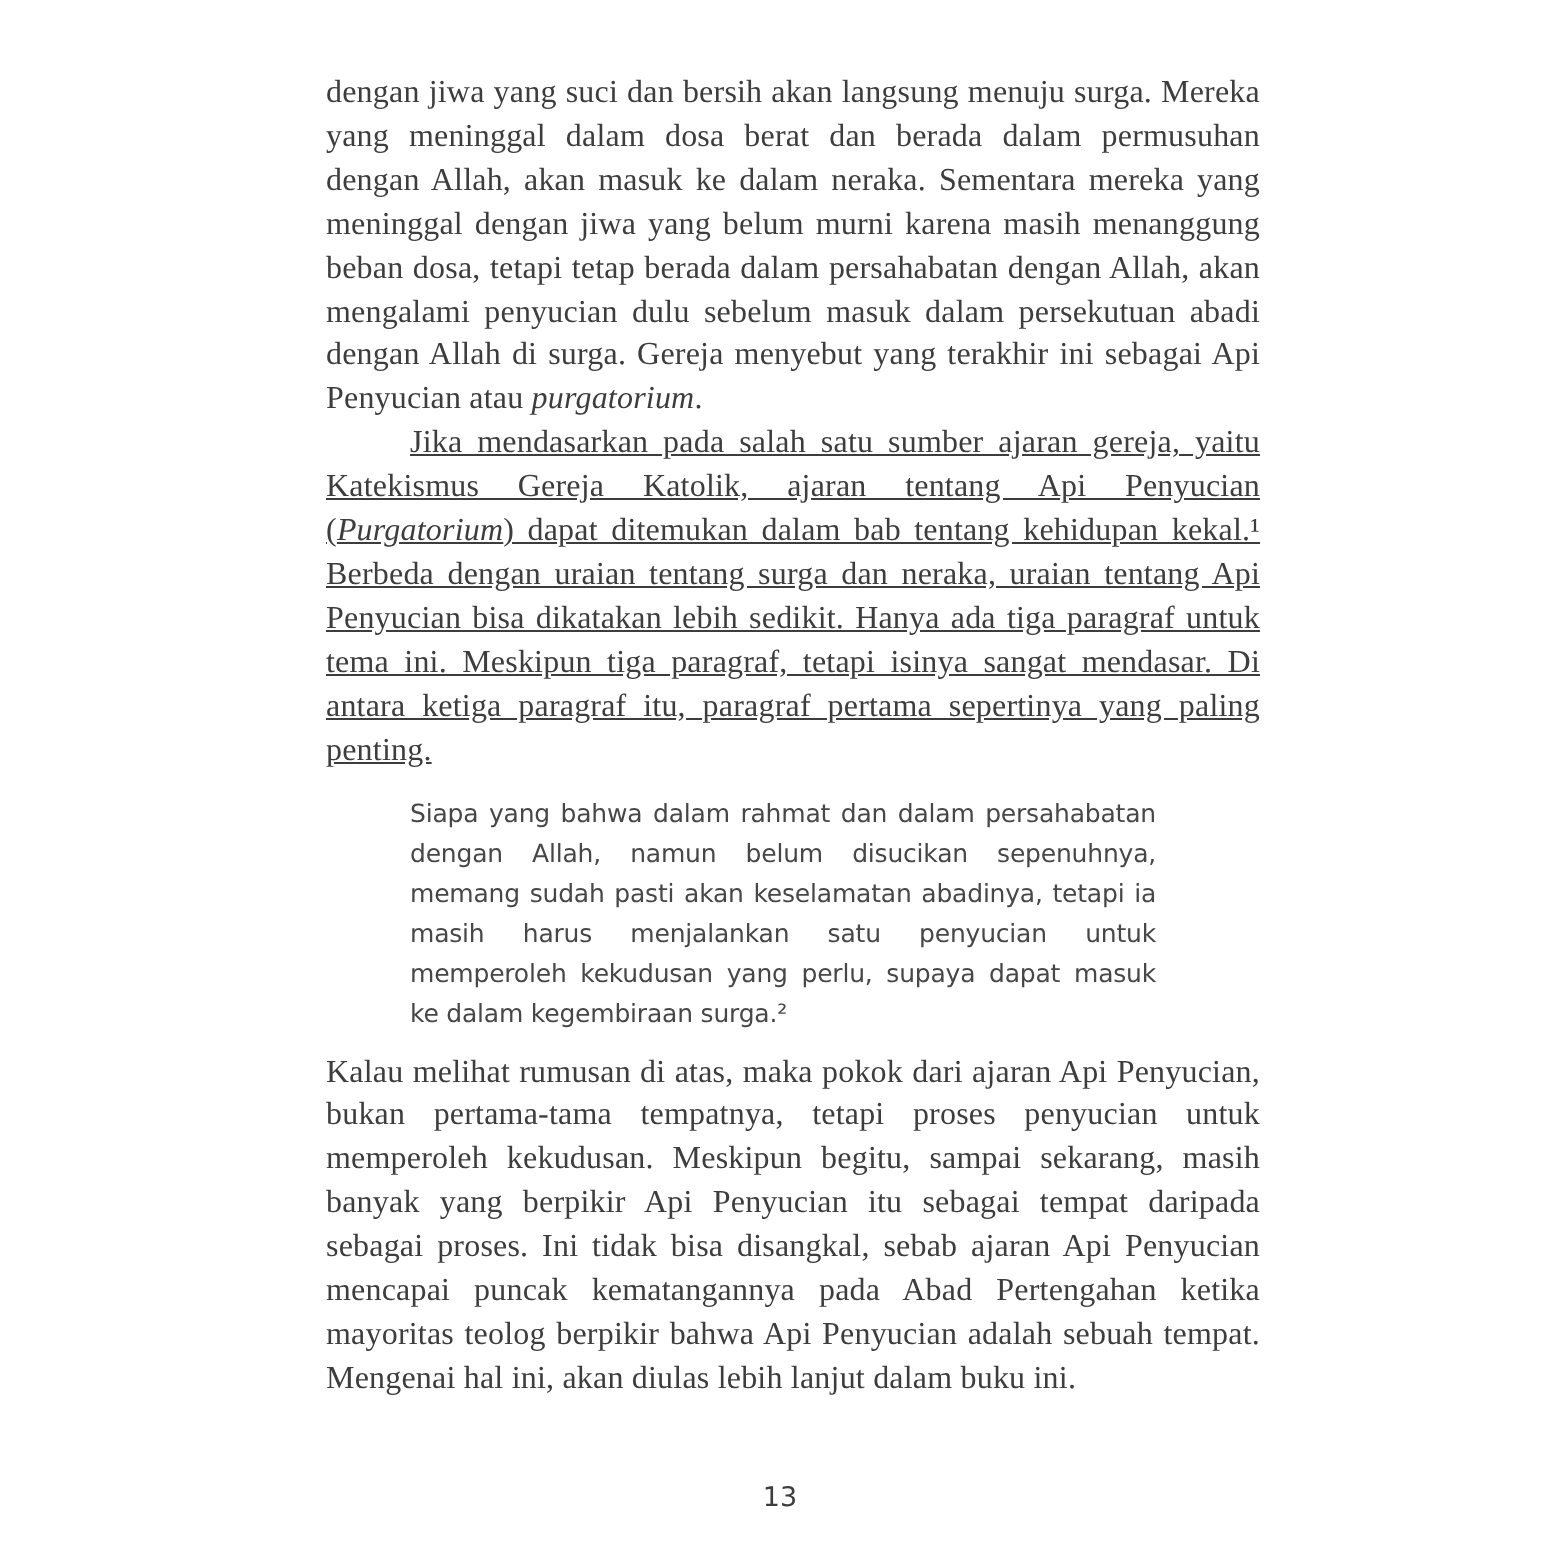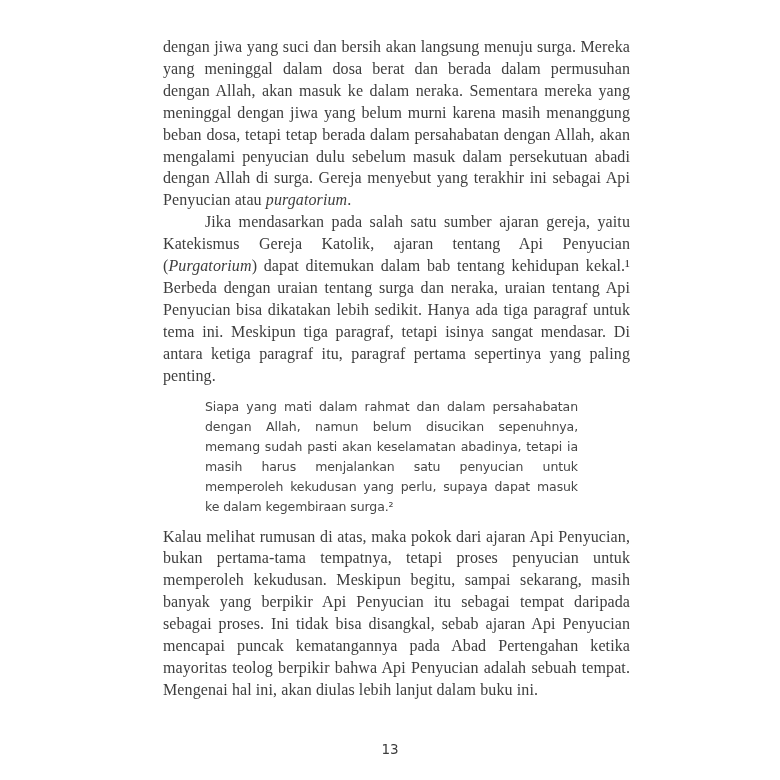--- a/index.html
+++ b/index.html
@@ -28,20 +28,21 @@
     margin: 0;
     font-family: "Liberation Serif", serif;
     font-size: 16px;
     line-height: 21.9px;
     letter-spacing: 0.1px;
     color: #3d3d3d;
     text-align: justify;
   }
   p.body-para.indent {
     text-indent: 42px;
+    text-decoration: underline;
   }
   p.block-quote {
     margin: 10px 52px 9px 42px;
     font-family: "DejaVu Sans", sans-serif;
     font-size: 12.5px;
     line-height: 20px;
     letter-spacing: -0.1px;
     color: #474747;
     text-align: justify;
   }
@@ -59,17 +60,17 @@
     color: #3d3d3d;
   }
 </style>
 </head>
 <body>
 
 <div class="book-page">
   <main class="text-block" id="text-block">
       <p class="body-para">dengan jiwa yang suci dan bersih akan langsung menuju surga. Mereka yang meninggal dalam dosa berat dan berada dalam permusuhan dengan Allah, akan masuk ke dalam neraka. Sementara mereka yang meninggal dengan jiwa yang belum murni karena masih menanggung beban dosa, tetapi tetap berada dalam persahabatan dengan Allah, akan mengalami penyucian dulu sebelum masuk dalam persekutuan abadi dengan Allah di surga. Gereja menyebut yang terakhir ini sebagai Api Penyucian atau <em>purgatorium</em>.</p>
       <p class="body-para indent">Jika mendasarkan pada salah satu sumber ajaran gereja, yaitu Katekismus Gereja Katolik, ajaran tentang Api Penyucian (<em>Purgatorium</em>) dapat ditemukan dalam bab tentang kehidupan kekal.¹ Berbeda dengan uraian tentang surga dan neraka, uraian tentang Api Penyucian bisa dikatakan lebih sedikit. Hanya ada tiga paragraf untuk tema ini. Meskipun tiga paragraf, tetapi isinya sangat mendasar. Di antara ketiga paragraf itu, paragraf pertama sepertinya yang paling penting.</p>
-      <p class="block-quote">Siapa yang mati dalam rahmat dan dalam persahabatan dengan Allah, namun belum disucikan sepenuhnya, memang sudah pasti akan keselamatan abadinya, tetapi ia masih harus menjalankan satu penyucian untuk memperoleh kekudusan yang perlu, supaya dapat masuk ke dalam kegembiraan surga.²</p>
+      <p class="block-quote">Siapa yang bahwa dalam rahmat dan dalam persahabatan dengan Allah, namun belum disucikan sepenuhnya, memang sudah pasti akan keselamatan abadinya, tetapi ia masih harus menjalankan satu penyucian untuk memperoleh kekudusan yang perlu, supaya dapat masuk ke dalam kegembiraan surga.²</p>
       <p class="body-para">Kalau melihat rumusan di atas, maka pokok dari ajaran Api Penyucian, bukan pertama-tama tempatnya, tetapi proses penyucian untuk memperoleh kekudusan. Meskipun begitu, sampai sekarang, masih banyak yang berpikir Api Penyucian itu sebagai tempat daripada sebagai proses. Ini tidak bisa disangkal, sebab ajaran Api Penyucian mencapai puncak kematangannya pada Abad Pertengahan ketika mayoritas teolog berpikir bahwa Api Penyucian adalah sebuah tempat. Mengenai hal ini, akan diulas lebih lanjut dalam buku ini.</p>
     </main>
   <footer class="page-number">13</footer>
 </div>
 
 </body></html>

